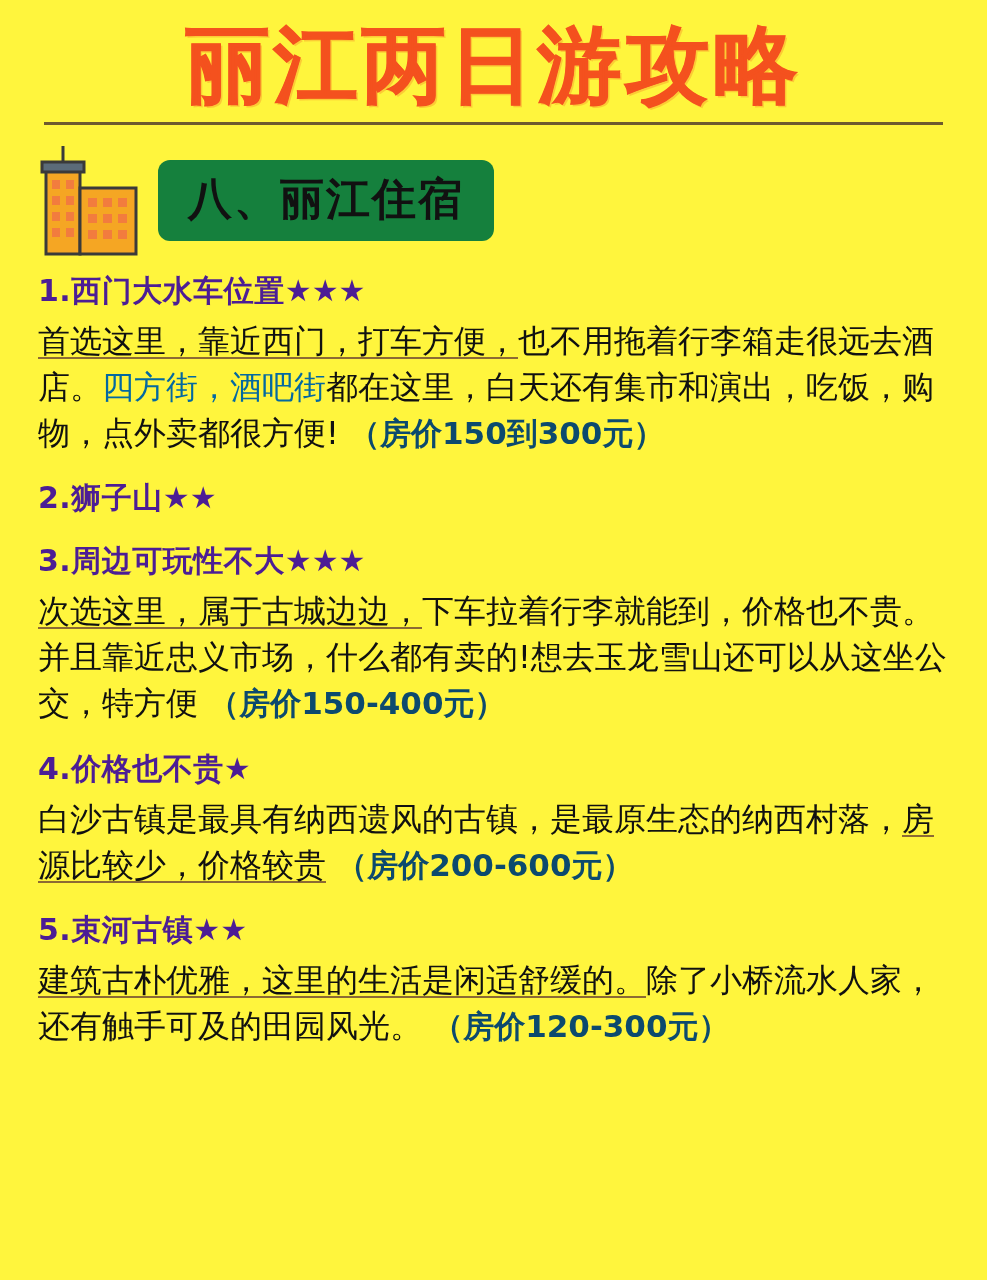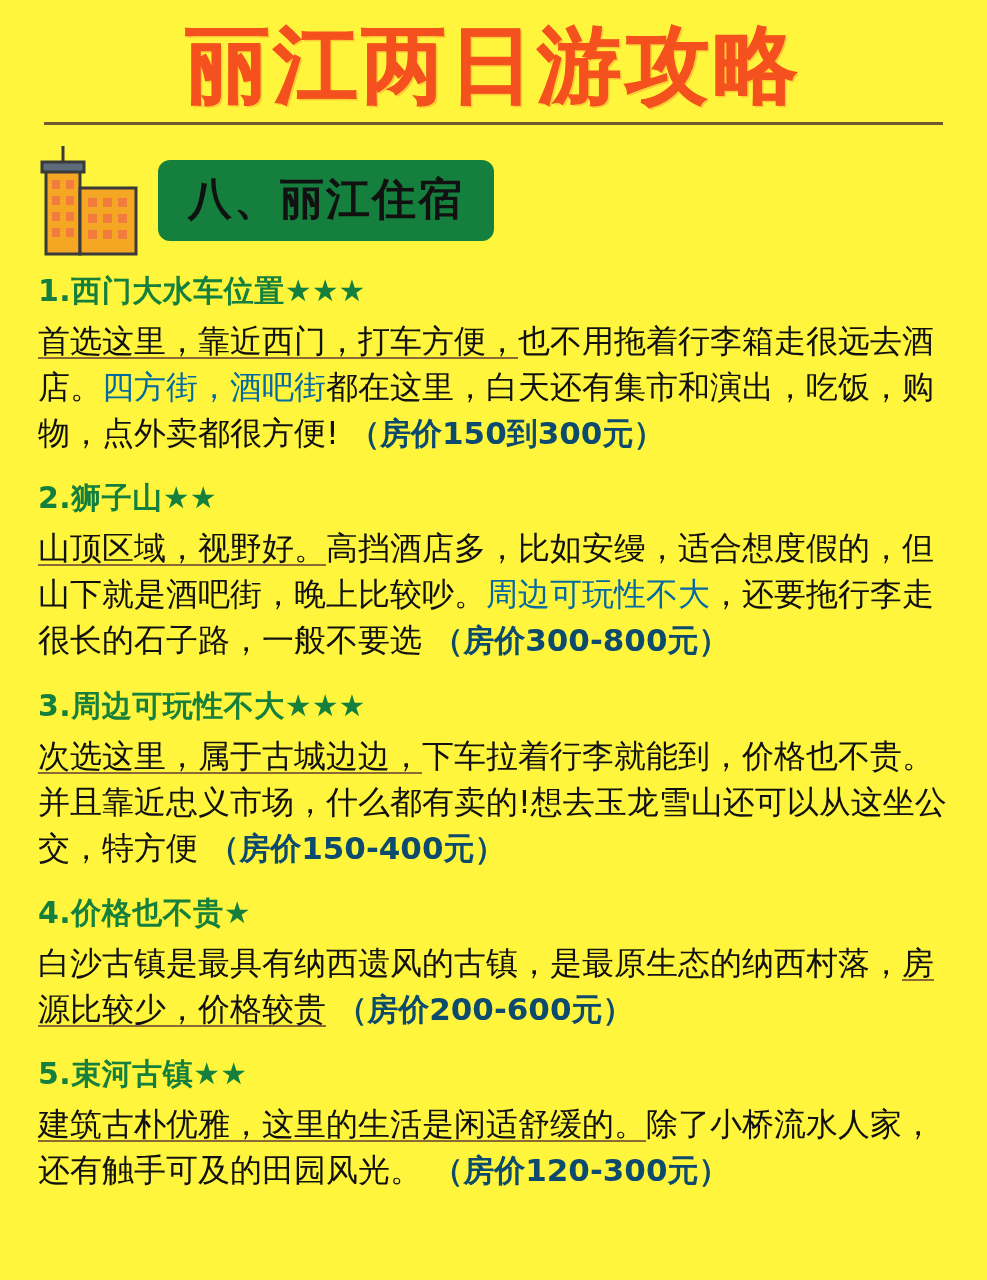--- a/index.html
+++ b/index.html
@@ -74,21 +74,21 @@
   
   .items {
     margin-top: 12px;
   }
   .item {
     margin-bottom: 22px;
   }
   .item-title {
     font-size: 30px;
     font-weight: bold;
-    color: #15803d;
+    color: #4c1d95;
     margin-bottom: 6px;
     letter-spacing: 0.5px;
     font-family: "DejaVu Sans", "Liberation Sans", sans-serif;
   }
   .item-body {
     font-size: 32px;
     line-height: 1.44;
     color: #111;
     font-family: "DejaVu Sans", "Liberation Sans", sans-serif;
     letter-spacing: 0px;
@@ -163,23 +163,20 @@
       </div>
       <div class="item-body">
         <span class="u">首选这里，靠近西门，打车方便，</span><span>也不用拖着行李箱走很远去酒店。</span><span class="hl">四方街，酒吧街</span><span>都在这里，白天还有集市和演出，吃饭，购物，点外卖都很方便!</span> <span class="price">（房价150到300元）</span>
       </div>
     </div>
 
     <div class="item">
       <div class="item-title">
         <span>2.</span><span>狮子山</span><span class="stars">★★</span>
       </div>
-      <div class="item-body">
-        <span class="u">山顶区域，视野好。</span><span>高挡酒店多，比如安缦，适合想度假的，但山下就是酒吧街，晚上比较吵。</span><span class="hl">周边可玩性不大</span><span>，还要拖行李走很长的石子路，一般不要选</span> <span class="price">（房价300-800元）</span>
-      </div>
     </div>
 
     <div class="item">
       <div class="item-title">
         <span>3.</span><span>周边可玩性不大</span><span class="stars">★★★</span>
       </div>
       <div class="item-body">
         <span class="u">次选这里，属于古城边边，</span><span>下车拉着行李就能到，价格也不贵。并且靠近忠义市场，什么都有卖的!想去玉龙雪山还可以从这坐公交，特方便</span> <span class="price">（房价150-400元）</span>
       </div>
     </div>

